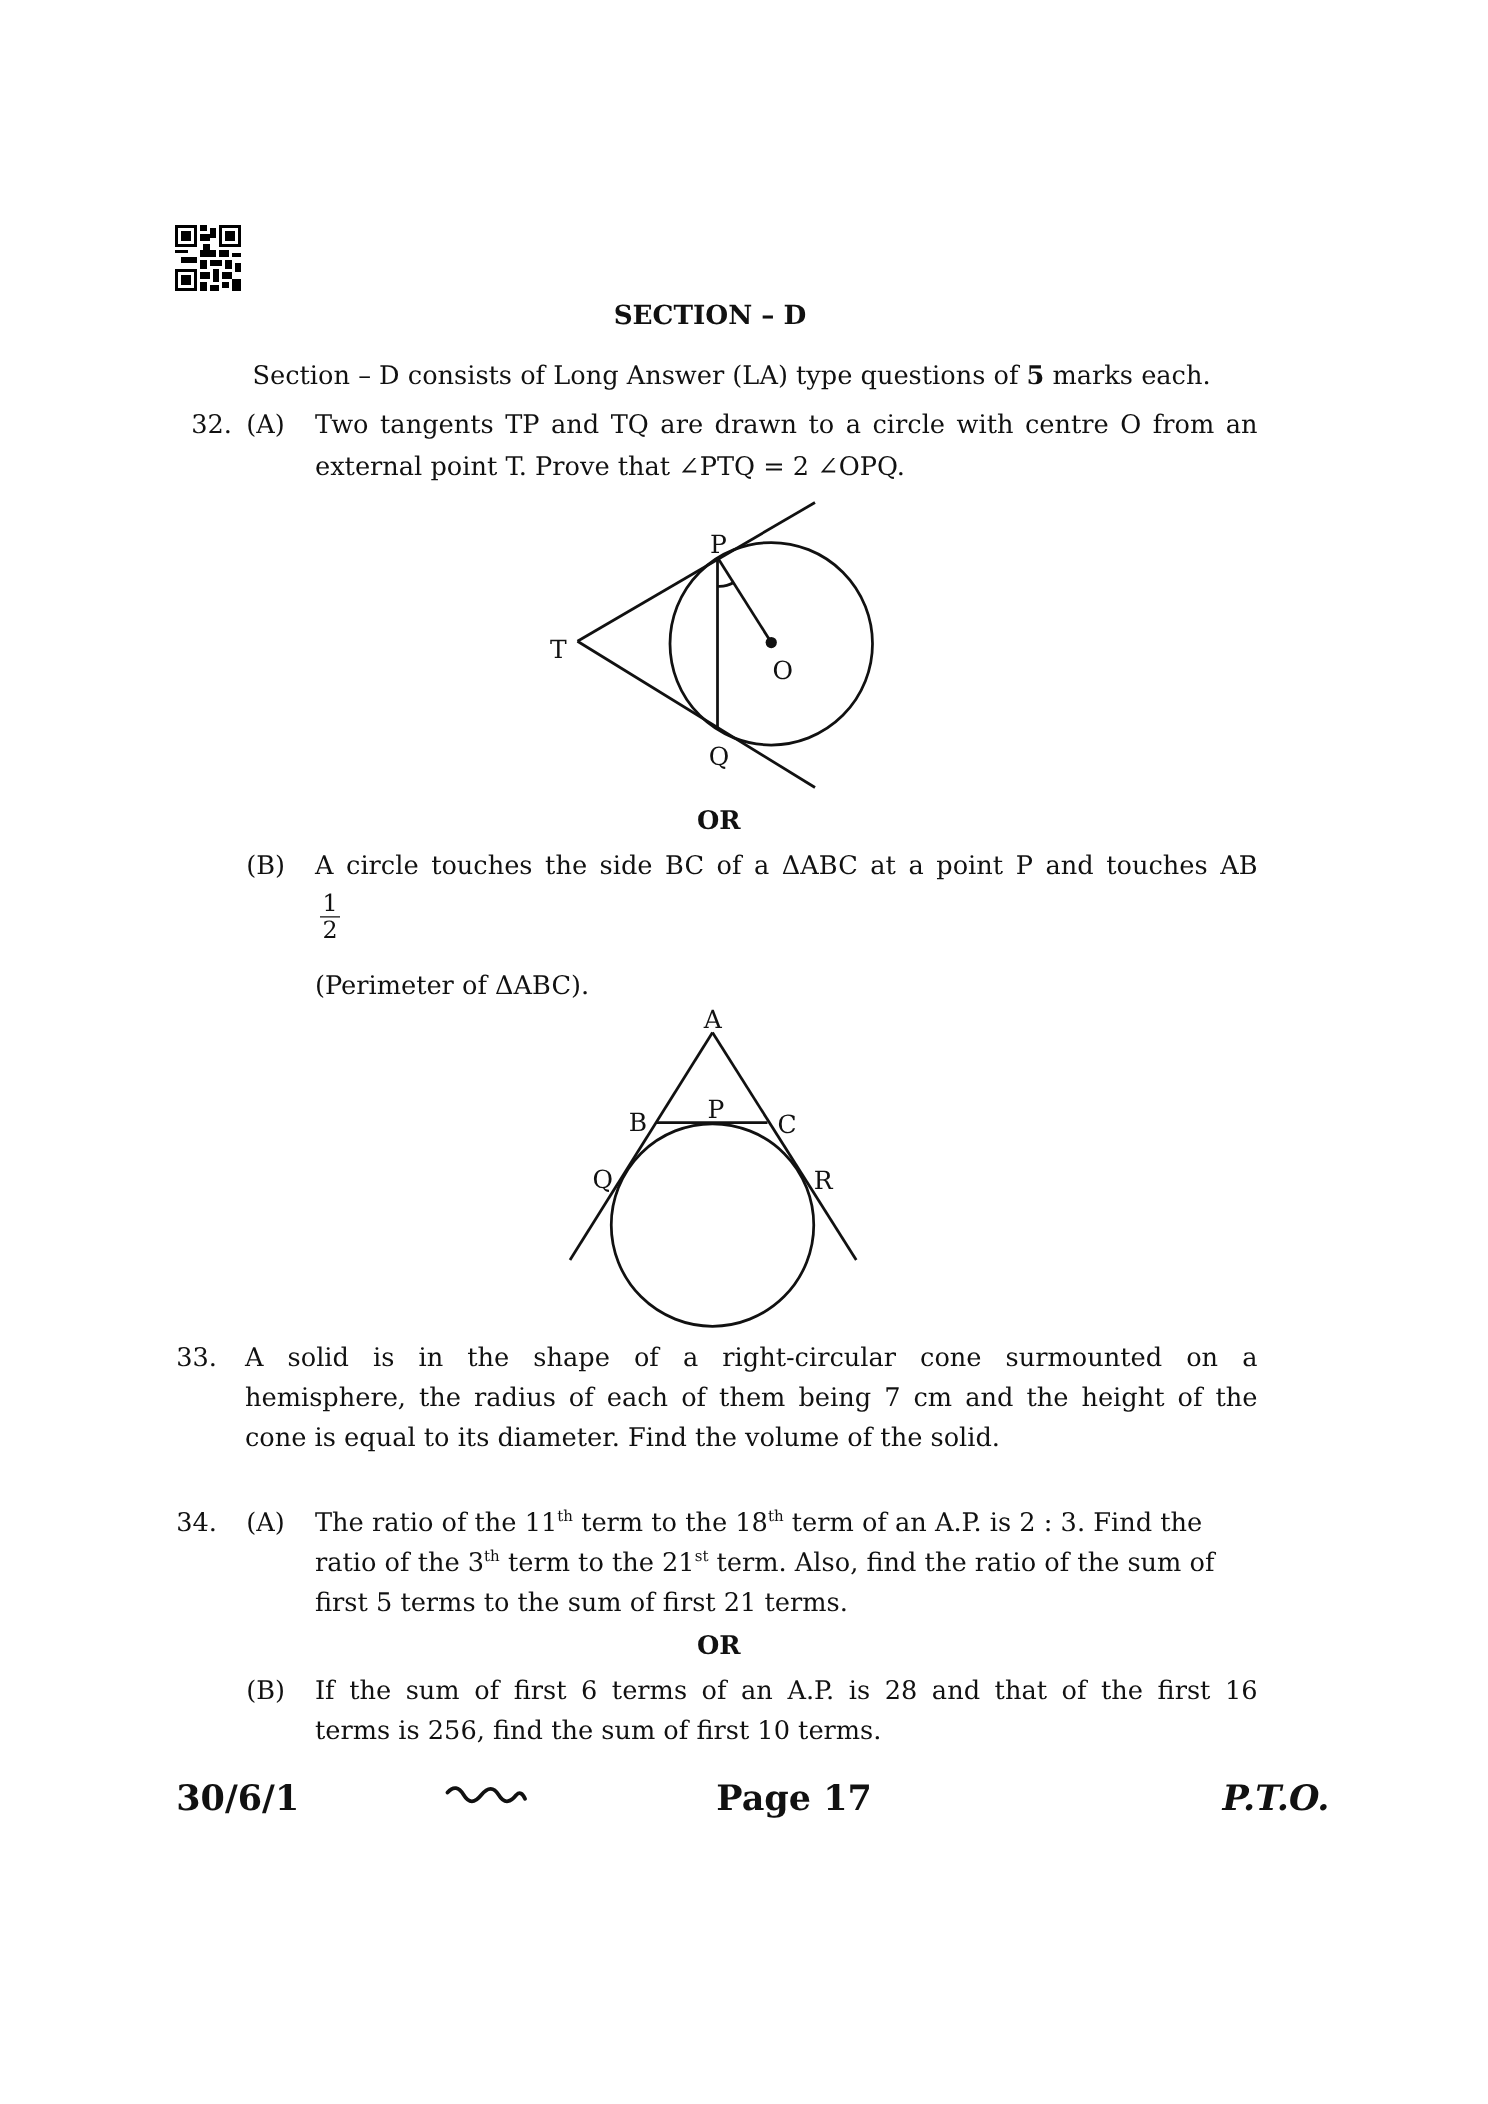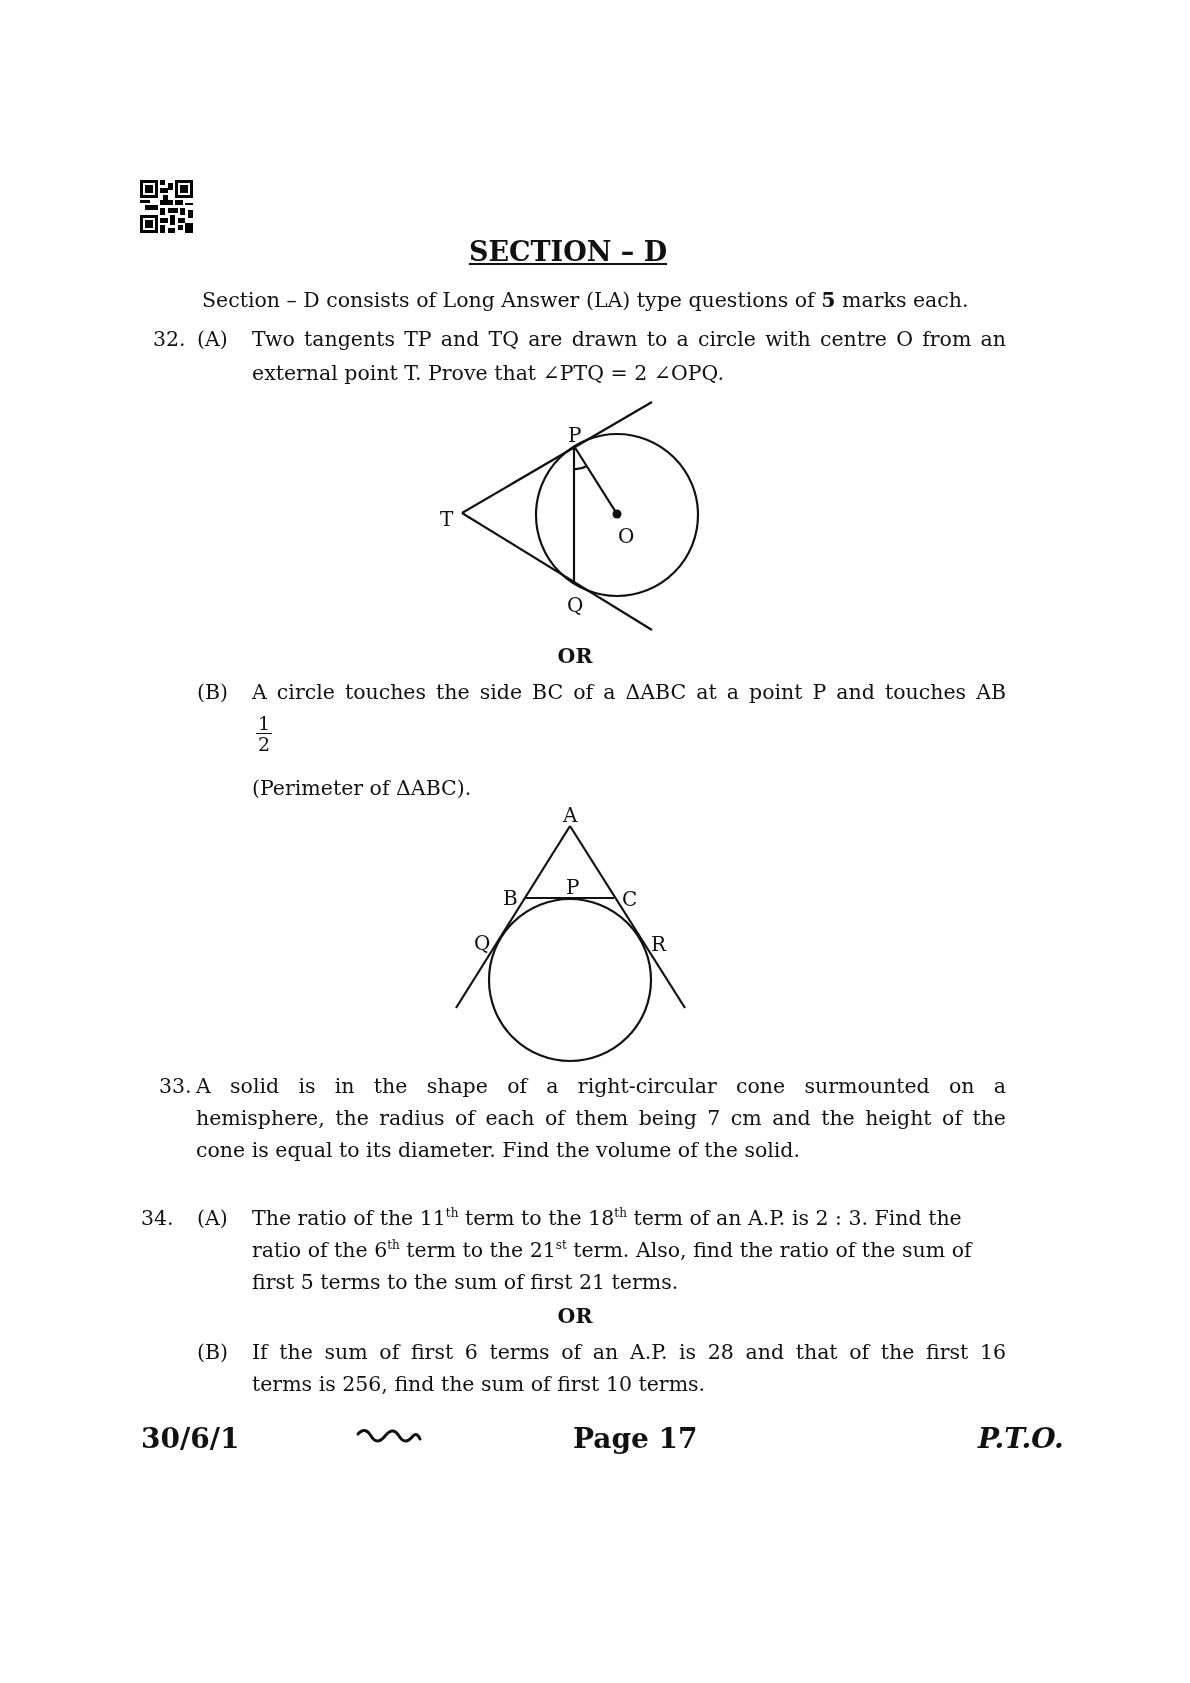--- a/index.html
+++ b/index.html
@@ -47,21 +47,21 @@
   <rect x="19" y="12" width="2" height="3" fill="#000"></rect>
     <rect x="8" y="15" width="3" height="2" fill="#000"></rect>
     <rect x="12" y="14" width="2" height="4" fill="#000"></rect>
   <rect x="15" y="15" width="3" height="2" fill="#000"></rect>
     <rect x="8" y="18" width="2" height="3" fill="#000"></rect>
     <rect x="11" y="19" width="3" height="2" fill="#000"></rect>
   <rect x="15" y="18" width="2" height="2" fill="#000"></rect>
     <rect x="18" y="17" width="3" height="4" fill="#000"></rect>
 </svg>
 
-<div class="abs bold txt" style="left:0; width:1136px; text-align:center; top:240px; font-size:27px;text-decoration:underline;">SECTION – D</div>
+<div class="abs bold txt" style="left:0; width:1136px; text-align:center; top:240px; font-size:21px;">SECTION – D</div>
 
 <div class="abs txt" style="left:202px; top:288px;">
   <span>Section – D consists of Long Answer (LA) type questions of </span><b>5</b><span> marks each.</span>
 </div>
 
 <div class="abs txt" style="left:153px; top:327px;">32.</div>
 <div class="abs txt" style="left:197px; top:327px;">(A)</div>
 <div class="abs txt just" style="left:252px; width:754px; top:327px;">Two tangents TP and TQ are drawn to a circle with centre O from an</div>
 <div class="abs txt" style="left:252px; top:361px;">external point T. Prove that ∠PTQ = 2 ∠OPQ.</div>
 
@@ -101,32 +101,32 @@
     <line x1="525" y1="898" x2="614" y2="898"></line>
   </g>
   <text x="563" y="822">A</text>
   <text x="503" y="905">B</text>
   <text x="566" y="894">P</text>
   <text x="622" y="906">C</text>
   <text x="474" y="950">Q</text>
   <text x="651" y="951">R</text>
 </svg>
 
-<div class="abs txt" style="left:159px; top:1074px;text-align:right;">33.</div>
+<div class="abs txt" style="left:141px; top:1074px;text-align:right;">33.</div>
 <div class="abs txt just" style="left:196px; width:810px; top:1074px;">A solid is in the shape of a right-circular cone surmounted on a</div>
 <div class="abs txt just" style="left:196px; width:810px; top:1106px;">hemisphere, the radius of each of them being 7 cm and the height of the</div>
 <div class="abs txt" style="left:196px; top:1138px;">cone is equal to its diameter. Find the volume of the solid.</div>
 
 <div class="abs txt" style="left:141px; top:1206px;">34.</div>
 <div class="abs txt" style="left:197px; top:1206px;">(A)</div>
 <div class="abs txt" style="left:252px; top:1206px; width:754px; display:flex; justify-content:space-between;">
   <span><span>The ratio of the 11</span><sup>th</sup><span> term to the 18</span><sup>th</sup><span> term of an A.P. is 2 : 3. Find the</span></span>
 </div>
 <div class="abs txt" style="left:252px; top:1238px;">
-  <span>ratio of the 6</span><sup>th</sup><span> term to the 21</span><sup>st</sup><span> term. Also, find the ratio of the sum of</span>
+  <span>ratio of the 3</span><sup>th</sup><span> term to the 21</span><sup>st</sup><span> term. Also, find the ratio of the sum of</span>
 </div>
 <div class="abs txt" style="left:252px; top:1270px;">first 5 terms to the sum of first 21 terms.</div>
 
 <div class="abs bold txt" style="left:0; width:1150px; text-align:center; top:1304px;">OR</div>
 
 <div class="abs txt" style="left:197px; top:1340px;">(B)</div>
 <div class="abs txt just" style="left:252px; width:754px; top:1340px;">If the sum of first 6 terms of an A.P. is 28 and that of the first 16</div>
 <div class="abs txt" style="left:252px; top:1372px;">terms is 256, find the sum of first 10 terms.</div>
 
 <div class="abs footer" style="left:141px; top:1422px;">30/6/1</div>

